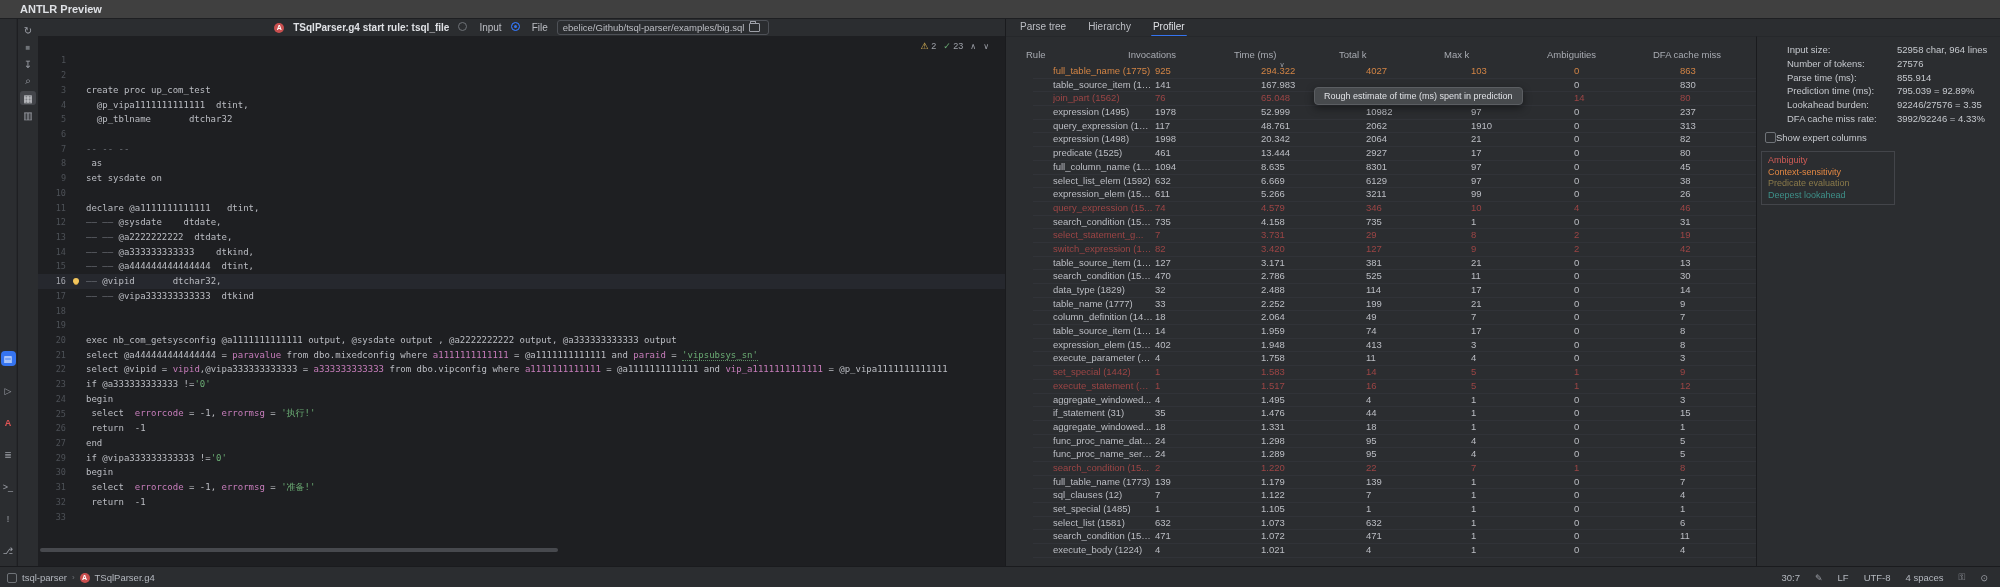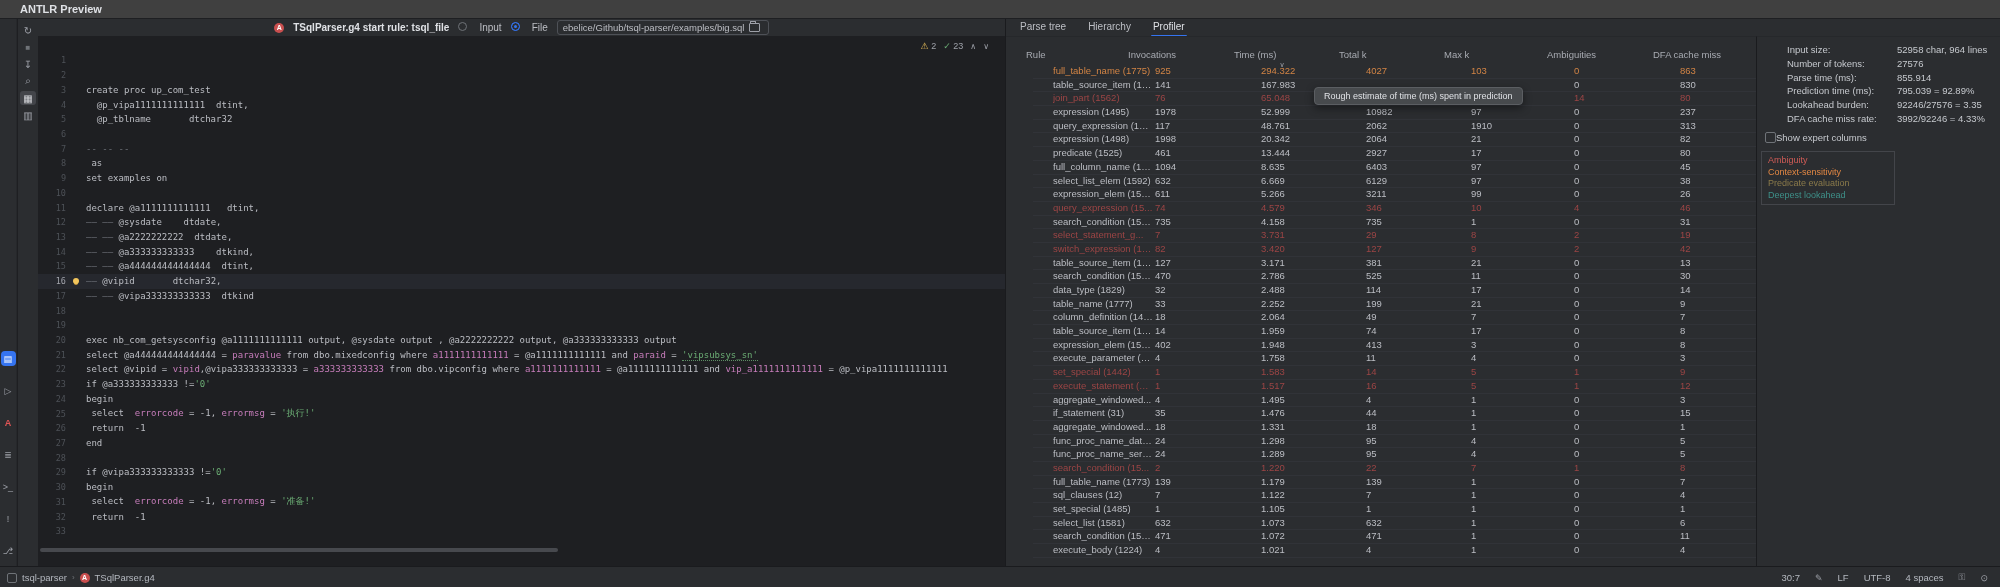--- a/index.html
+++ b/index.html
@@ -172,21 +172,21 @@
             <span class="code"><span class="c">-- -- --</span></span>
           </div>
           <div class="eline">
             <span class="ln-num">8</span>
             <span class="ln-icon"></span>
             <span class="code"><span> as</span></span>
           </div>
           <div class="eline">
             <span class="ln-num">9</span>
             <span class="ln-icon"></span>
-            <span class="code"><span>set examples on</span></span>
+            <span class="code"><span>set sysdate on</span></span>
           </div>
           <div class="eline">
             <span class="ln-num">10</span>
             <span class="ln-icon"></span>
             <span class="code"></span>
           </div>
           <div class="eline">
             <span class="ln-num">11</span>
             <span class="ln-icon"></span>
             <span class="code"><span>declare @a1111111111111   dtint,</span></span>
@@ -265,25 +265,20 @@
           </div>
           <div class="eline">
             <span class="ln-num">26</span>
             <span class="ln-icon"></span>
             <span class="code"><span> return  -1</span></span>
           </div>
           <div class="eline">
             <span class="ln-num">27</span>
             <span class="ln-icon"></span>
             <span class="code"><span>end</span></span>
-          </div>
-          <div class="eline">
-            <span class="ln-num">28</span>
-            <span class="ln-icon"></span>
-            <span class="code"></span>
           </div>
           <div class="eline">
             <span class="ln-num">29</span>
             <span class="ln-icon"></span>
             <span class="code"><span>if @vipa333333333333 !=</span><span class="s">'0'</span></span>
           </div>
           <div class="eline">
             <span class="ln-num">30</span>
             <span class="ln-icon"></span>
             <span class="code"><span>begin</span></span>
@@ -391,21 +386,21 @@
             <span class="c2">13.444</span>
             <span class="c3">2927</span>
             <span class="c4">17</span>
             <span class="c5">0</span>
             <span class="c6">80</span>
           </div>
           <div class="trow">
             <span class="c0">full_column_name (17...</span>
             <span class="c1">1094</span>
             <span class="c2">8.635</span>
-            <span class="c3">6403</span>
+            <span class="c3">8301</span>
             <span class="c4">97</span>
             <span class="c5">0</span>
             <span class="c6">45</span>
           </div>
           <div class="trow">
             <span class="c0">select_list_elem (1592)</span>
             <span class="c1">632</span>
             <span class="c2">6.669</span>
             <span class="c3">6129</span>
             <span class="c4">97</span>

